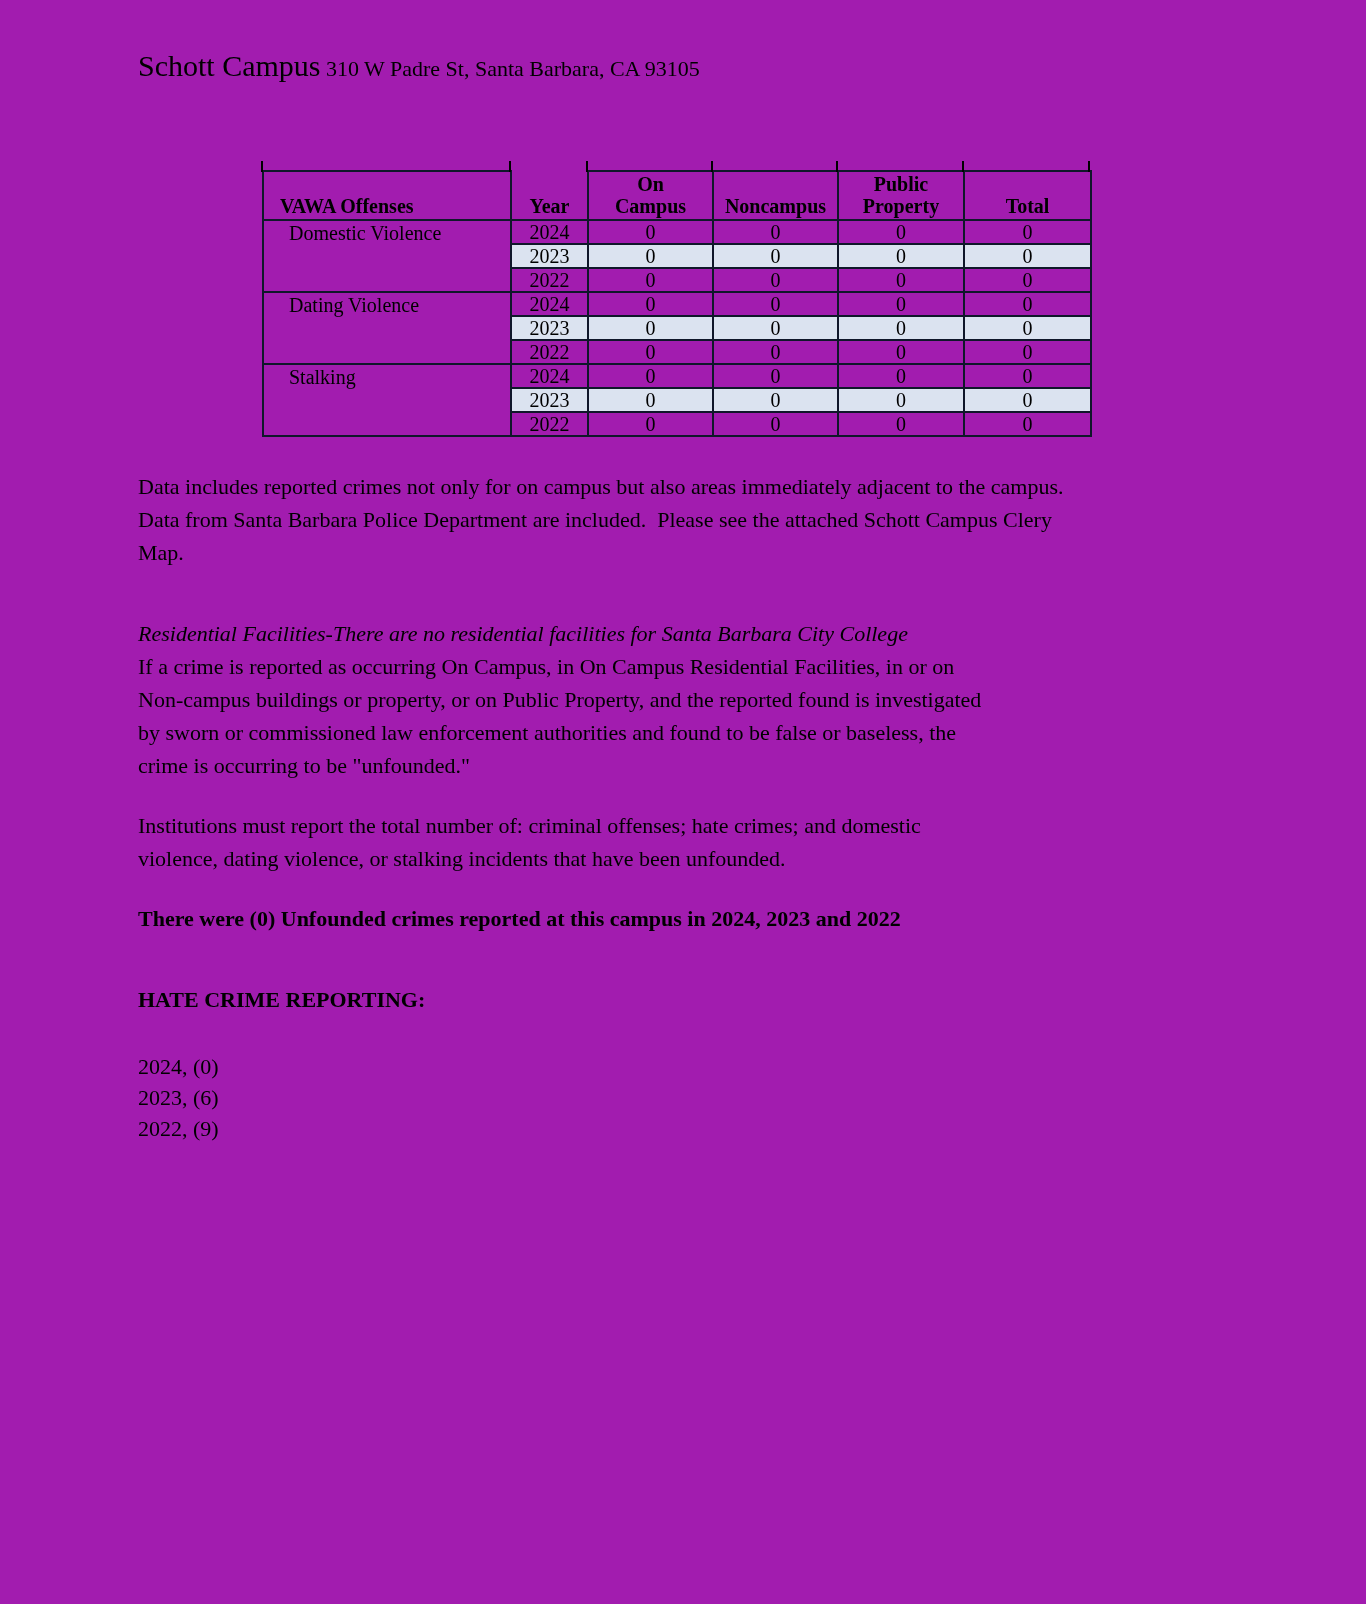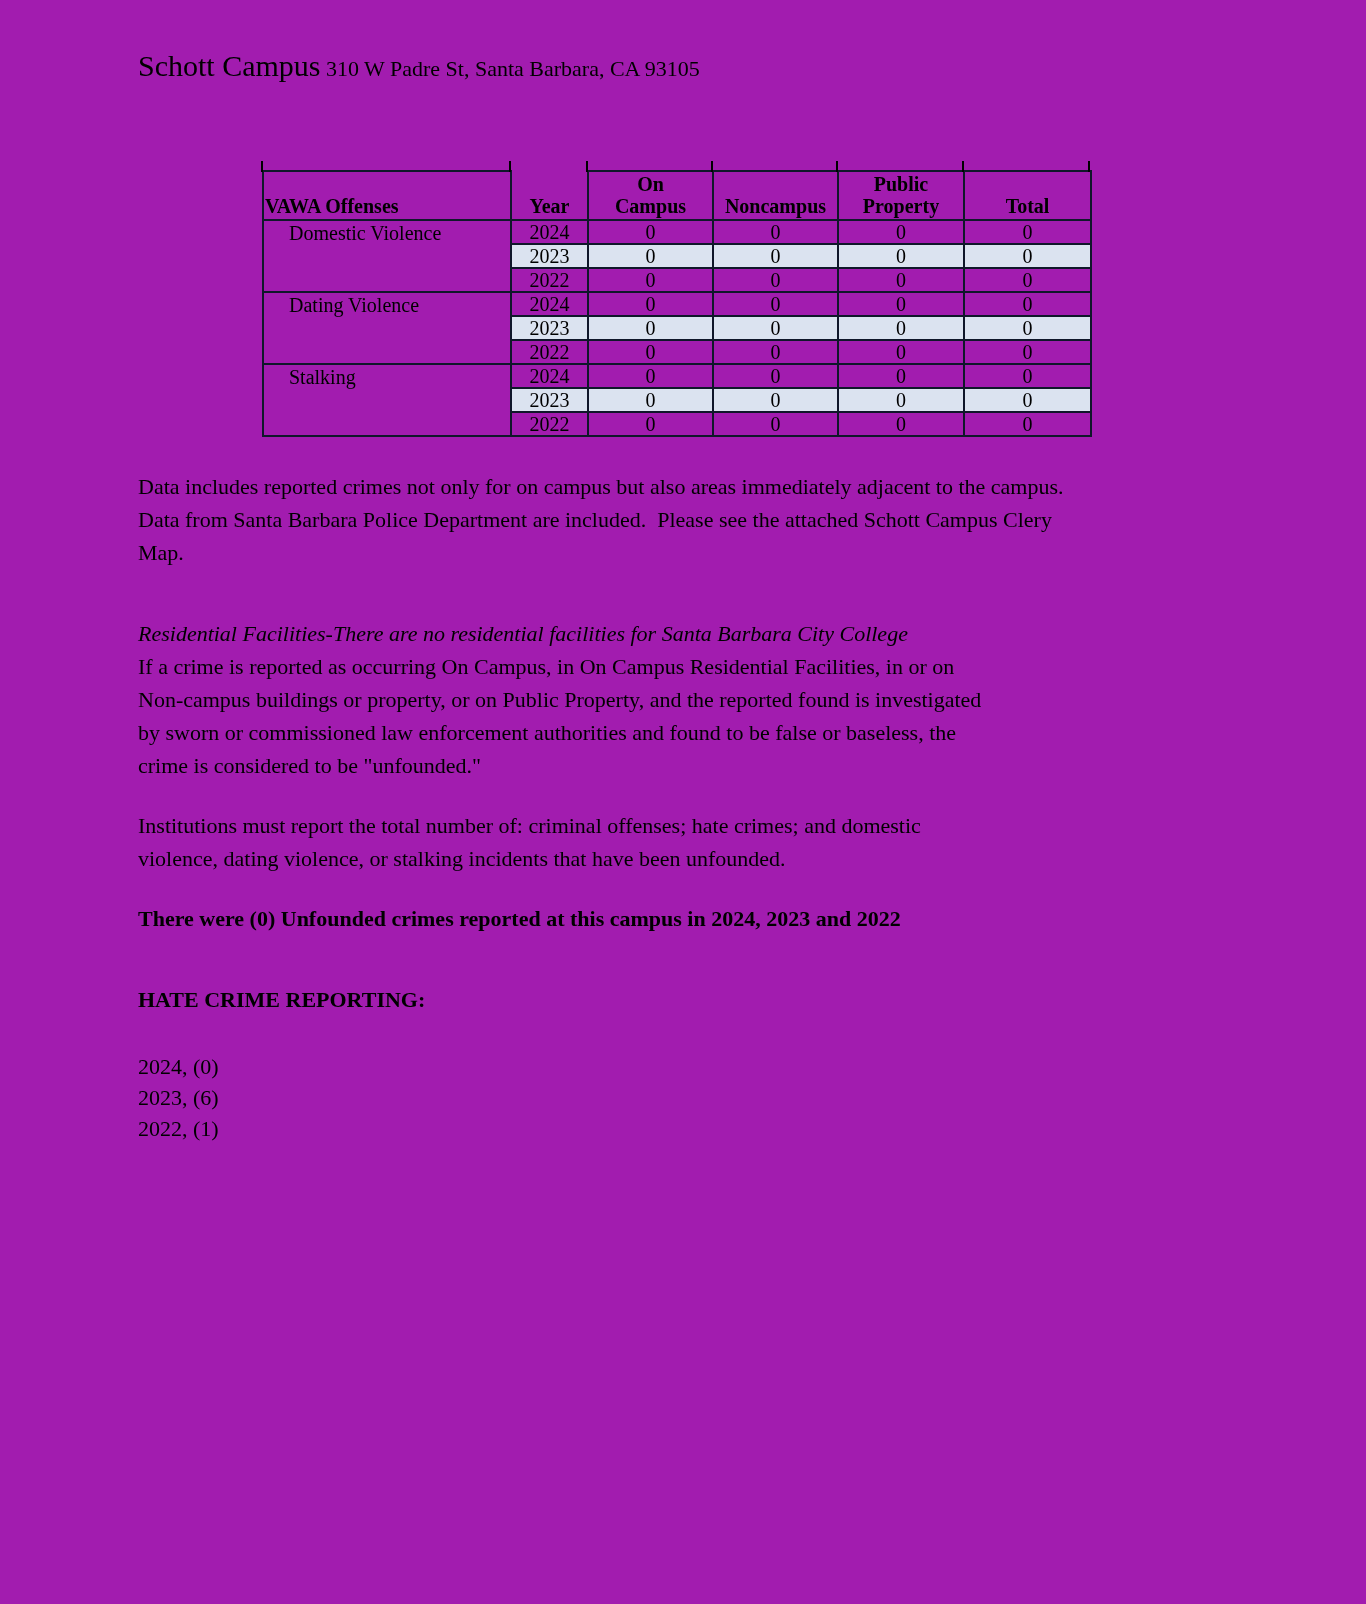--- a/index.html
+++ b/index.html
@@ -30,21 +30,21 @@
   .tick:nth-of-type(5){ left:574px; }
   .tick:nth-of-type(6){ left:700px; }
   .tick:nth-of-type(7){ left:826px; }
 
   table.vawa { border-collapse:collapse; table-layout:fixed; width:828px; font-size:20px; }
   table.vawa th, table.vawa td { border:2px solid #0f172a; }
   table.vawa th {
     font-weight:bold; vertical-align:bottom; text-align:center;
     white-space:pre-line; line-height:22px; height:46px; padding:1px 2px 2px 2px;
   }
-  table.vawa th.h-offense { text-align:left; padding-left:1px; }
+  table.vawa th.h-offense { text-align:left; padding-left:16px; }
   table.vawa th.no-top { border-top:none; }
   table.vawa td { height:24px; text-align:center; line-height:22px; padding:0 2px; }
   table.vawa td.offense { text-align:left; vertical-align:top; padding-left:25px; line-height:24px; }
   table.vawa tr.shaded td { background:#dbe3f0; }
 
   
   .para { font-size:22px; line-height:33px; }
   .para .line { white-space:pre; }
   .p1 { margin-top:33px; }
   .res-line { margin-top:48px; font-style:italic; font-size:22px; line-height:33px; white-space:pre; }
@@ -173,32 +173,32 @@
       <div class="line">Map.</div>
     </div>
 
     <div class="res-line">Residential Facilities-There are no residential facilities for Santa Barbara City College</div>
 
 
     <div class="para p2">
       <div class="line">If a crime is reported as occurring On Campus, in On Campus Residential Facilities, in or on</div>
       <div class="line">Non-campus buildings or property, or on Public Property, and the reported found is investigated</div>
       <div class="line">by sworn or commissioned law enforcement authorities and found to be false or baseless, the</div>
-      <div class="line">crime is considered to be "unfounded."</div>
+      <div class="line">crime is occurring to be "unfounded."</div>
     </div>
 
     <div class="para p3">
       <div class="line">Institutions must report the total number of: criminal offenses; hate crimes; and domestic</div>
       <div class="line">violence, dating violence, or stalking incidents that have been unfounded.</div>
     </div>
 
     <div class="bold-line">There were (0) Unfounded crimes reported at this campus in 2024, 2023 and 2022</div>
 
     <div class="h-hate">HATE CRIME REPORTING:</div>
 
     <div class="hate-list">
       <div class="line">2024, (0)</div>
       <div class="line">2023, (6)</div>
-      <div class="line">2022, (1)</div>
+      <div class="line">2022, (9)</div>
     </div>
 
   </div>
 </div>
 
 </body></html>

